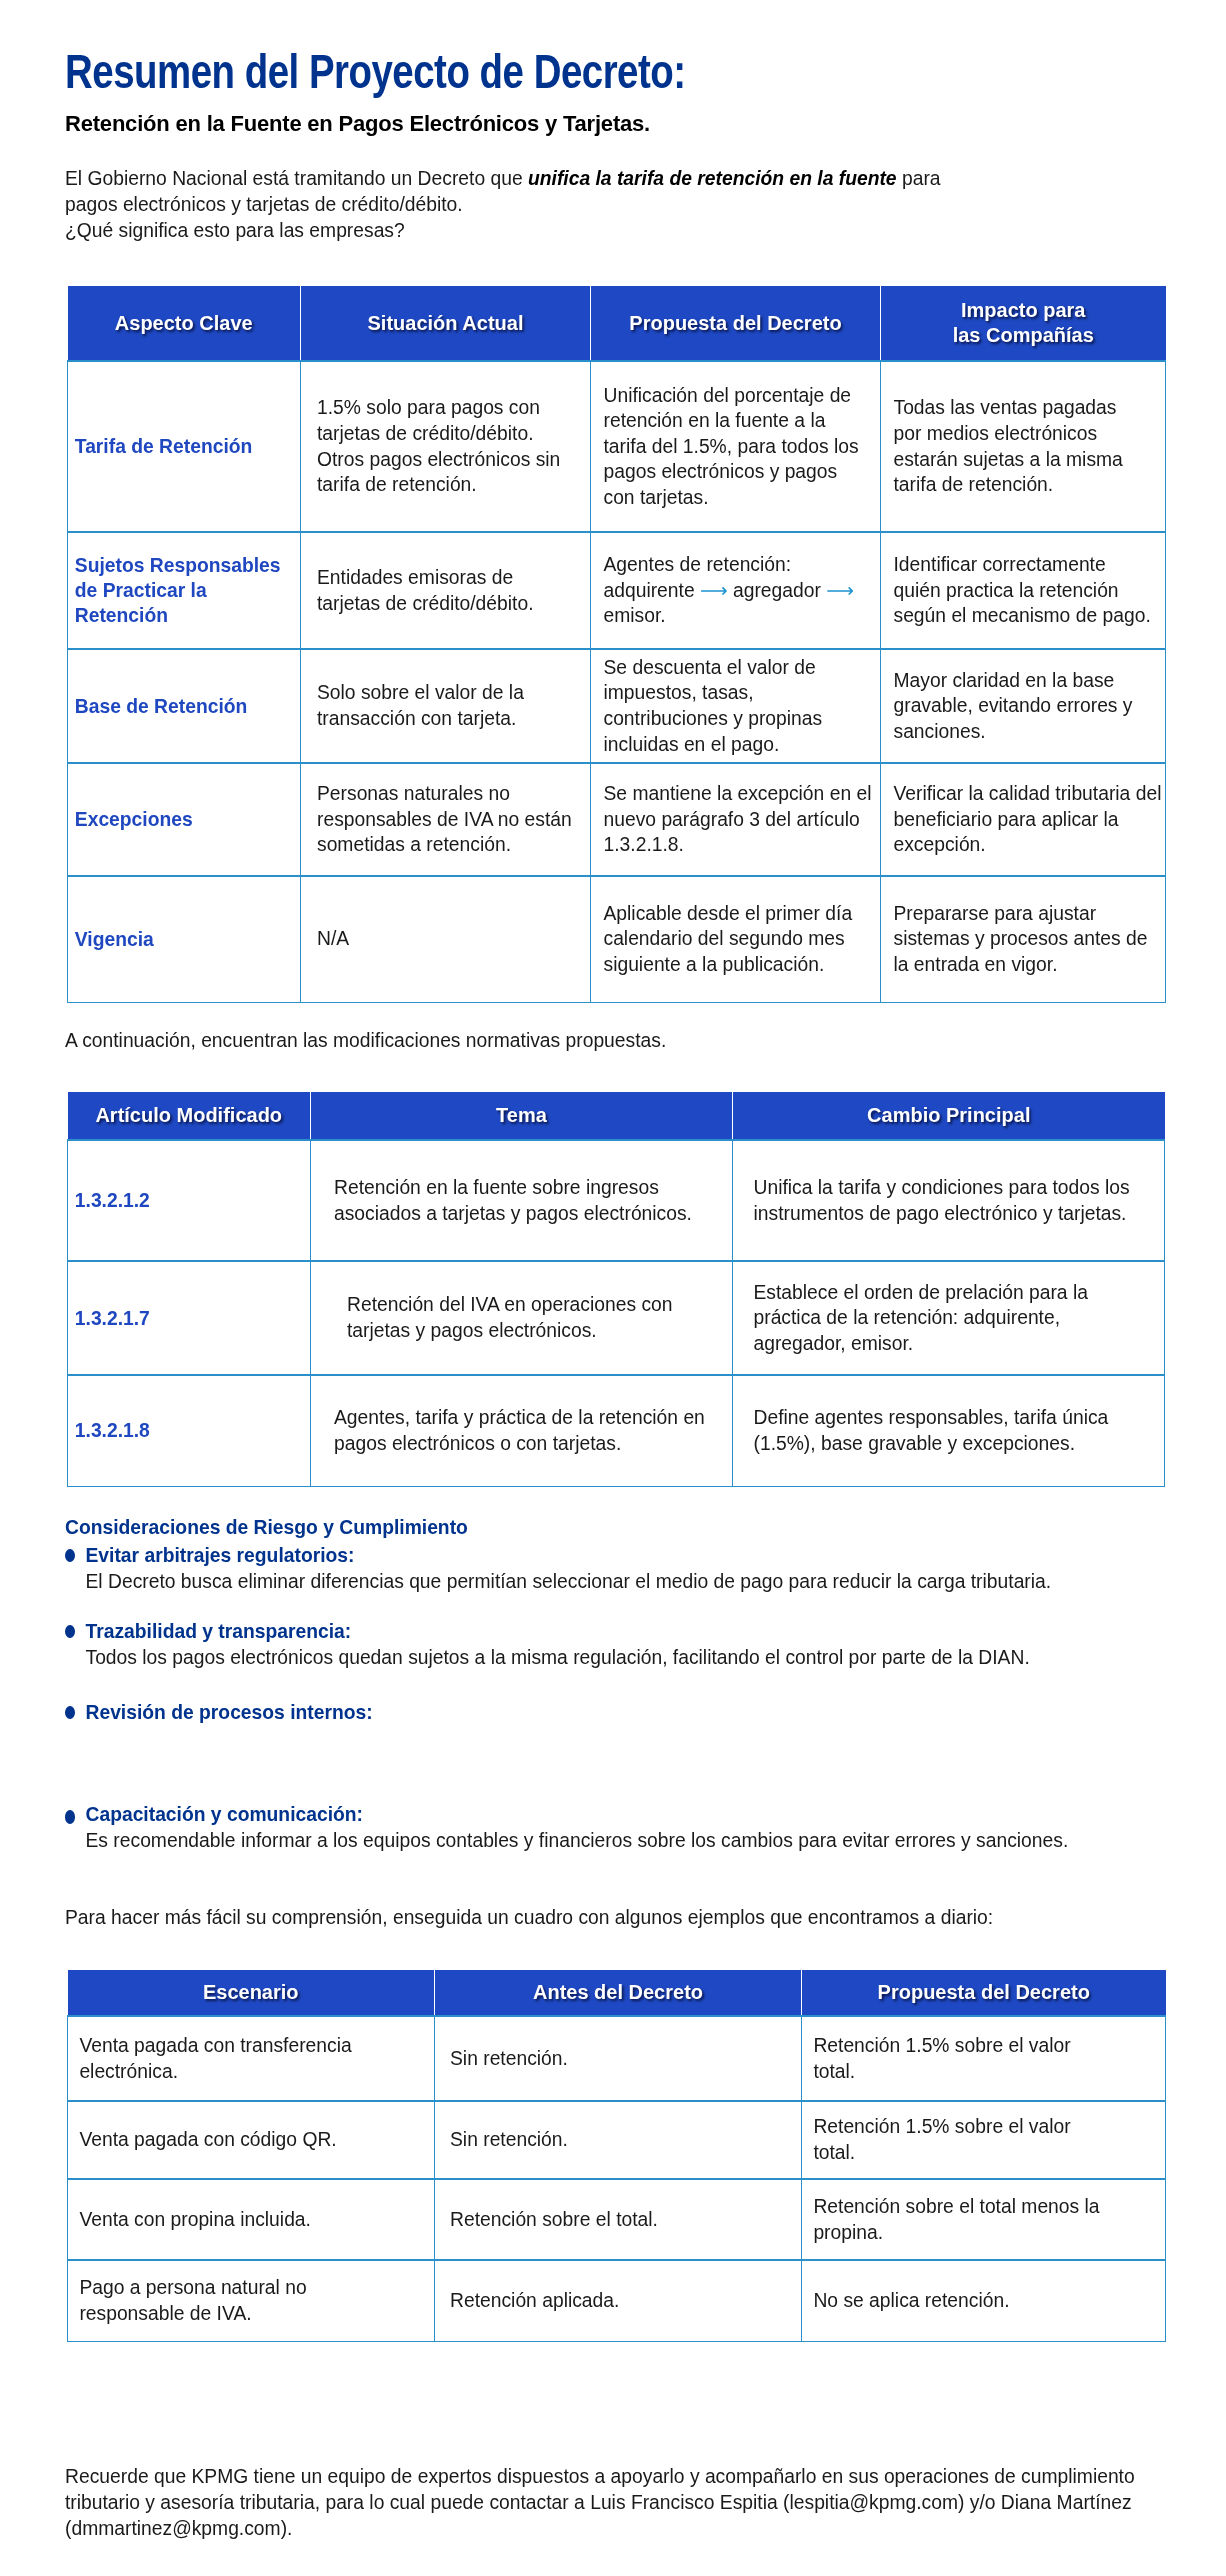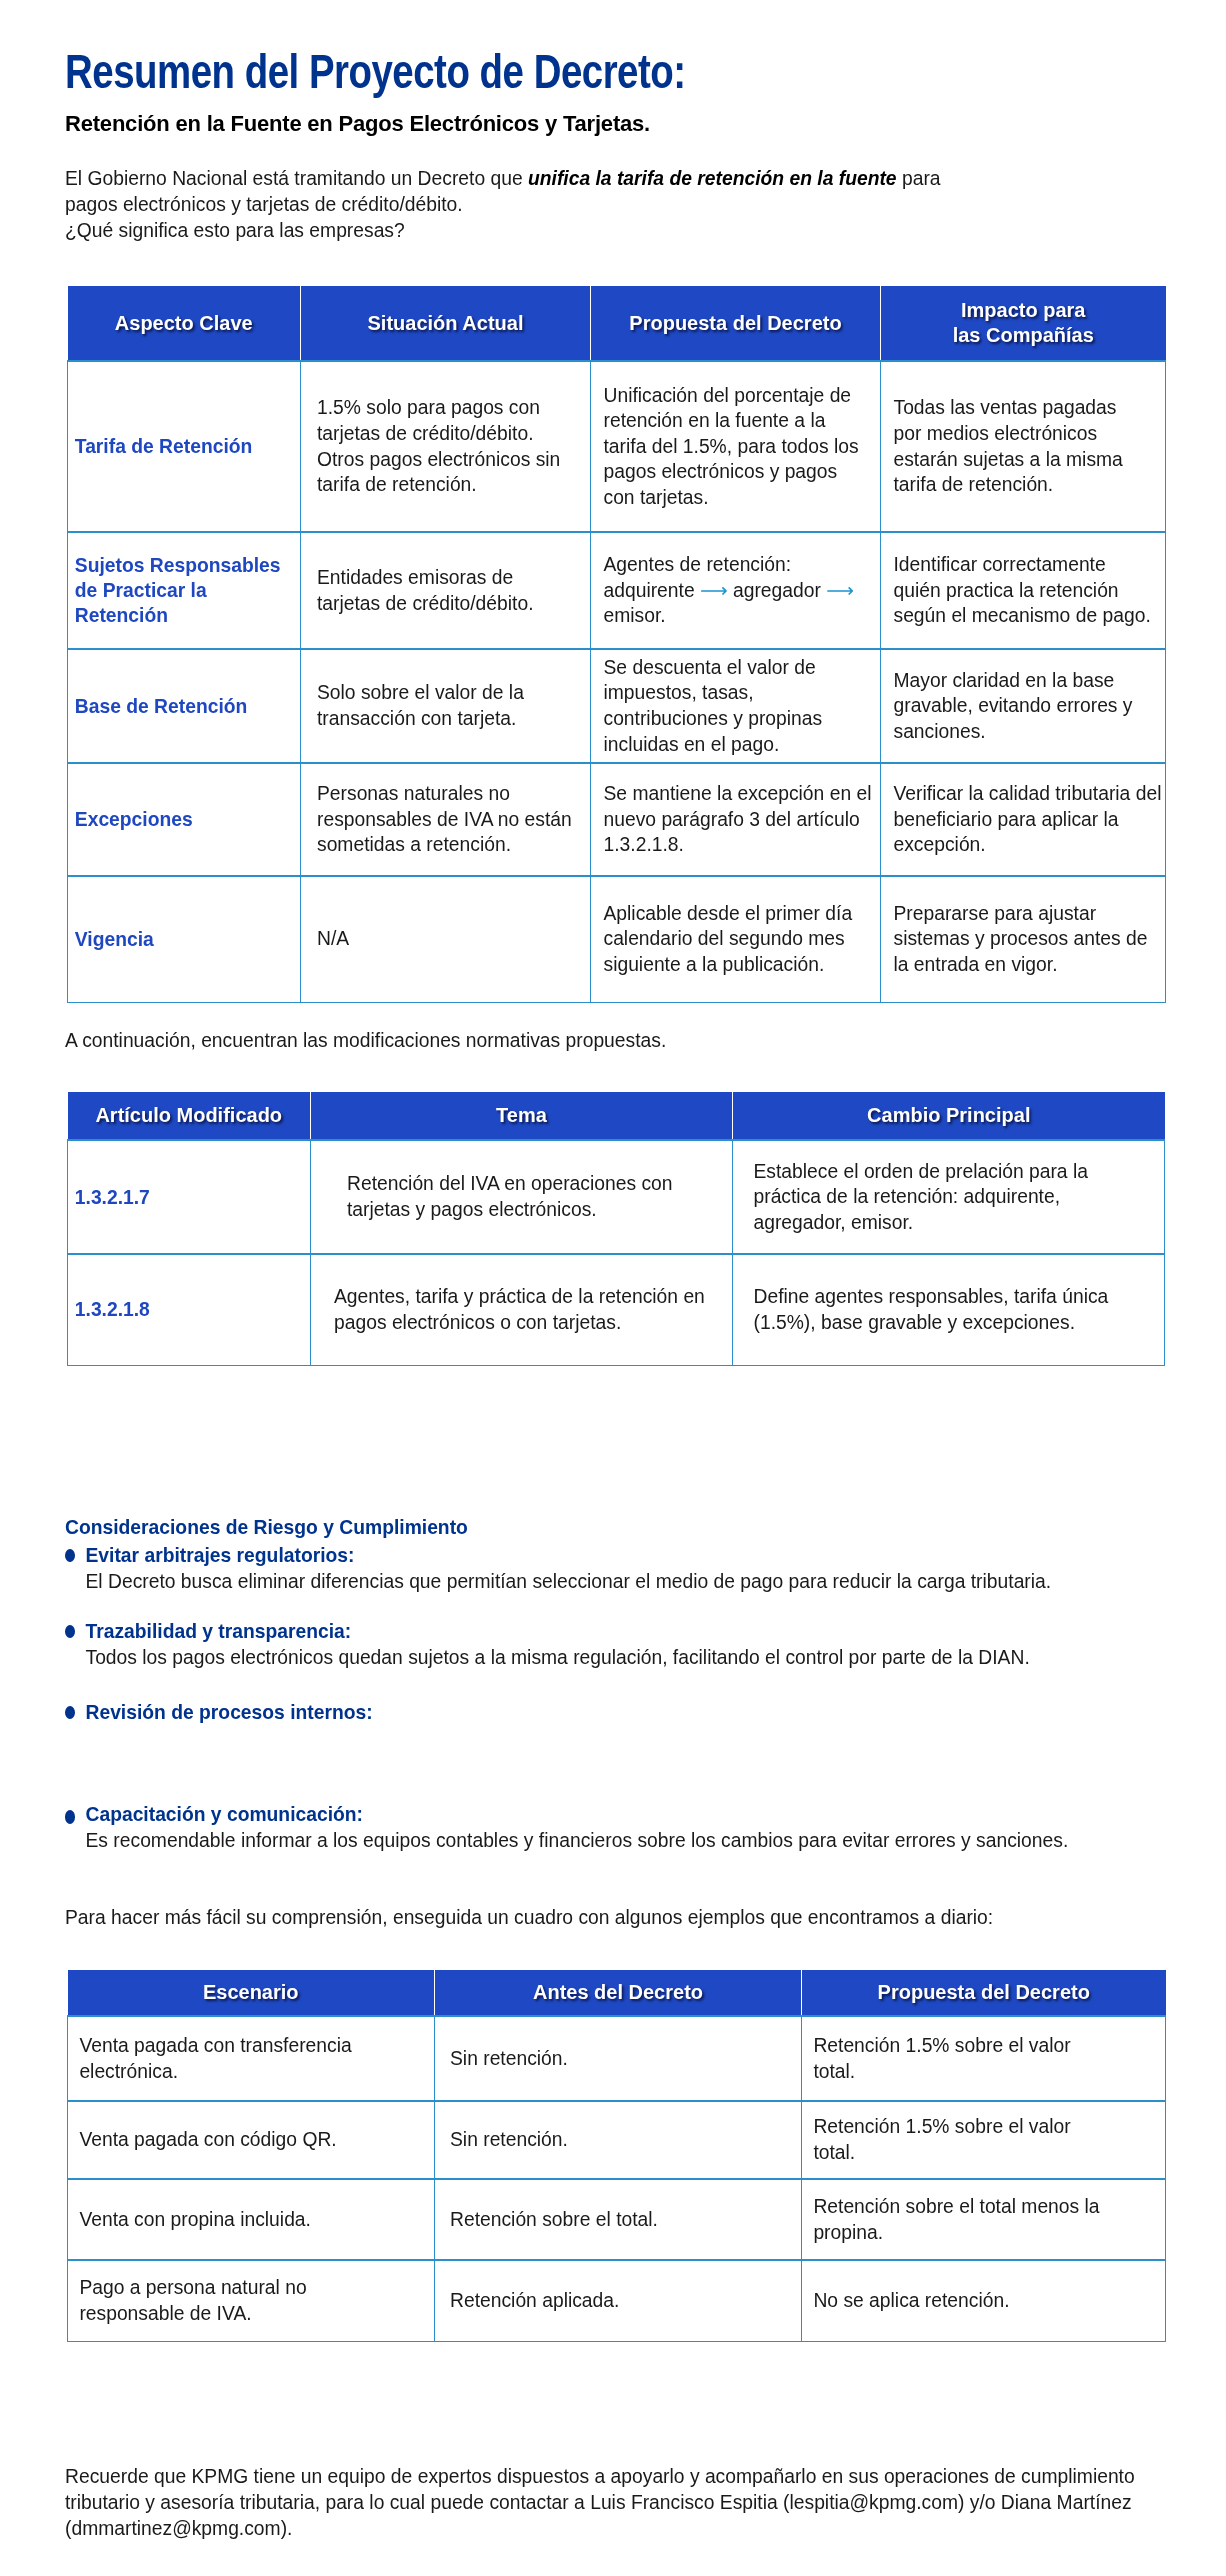--- a/index.html
+++ b/index.html
@@ -96,20 +96,25 @@
       <col style="width:432px">
     </colgroup>
   <thead>
     <tr style="height:48px;">
       <th>Artículo Modificado</th>
       <th>Tema</th>
       <th>Cambio Principal</th>
     </tr>
   </thead>
   <tbody>
+    <tr style="height:121px;">
+      <td class="lbl">1.3.2.1.2</td>
+      <td style="padding-left:23px;padding-right:17px;">Retención en la fuente sobre ingresos asociados a tarjetas y pagos electrónicos.</td>
+      <td style="padding-left:20.5px;padding-right:11.4px;">Unifica la tarifa y condiciones para todos los instrumentos de pago electrónico y tarjetas.</td>
+    </tr>
     <tr style="height:114px;">
       <td class="lbl">1.3.2.1.7</td>
       <td style="padding-left:36px;padding-right:17px;">Retención del IVA en operaciones con tarjetas y pagos electrónicos.</td>
       <td style="padding-left:20.5px;padding-right:11.4px;">Establece el orden de prelación para la práctica de la retención: adquirente, agregador, emisor.</td>
     </tr>
     <tr style="height:111px;">
       <td class="lbl">1.3.2.1.8</td>
       <td style="padding-left:23px;padding-right:11.4px;">Agentes, tarifa y práctica de la retención en pagos electrónicos o con tarjetas.</td>
       <td style="padding-left:20.5px;padding-right:11.4px;">Define agentes responsables, tarifa única (1.5%), base gravable y excepciones.</td>
     </tr>

